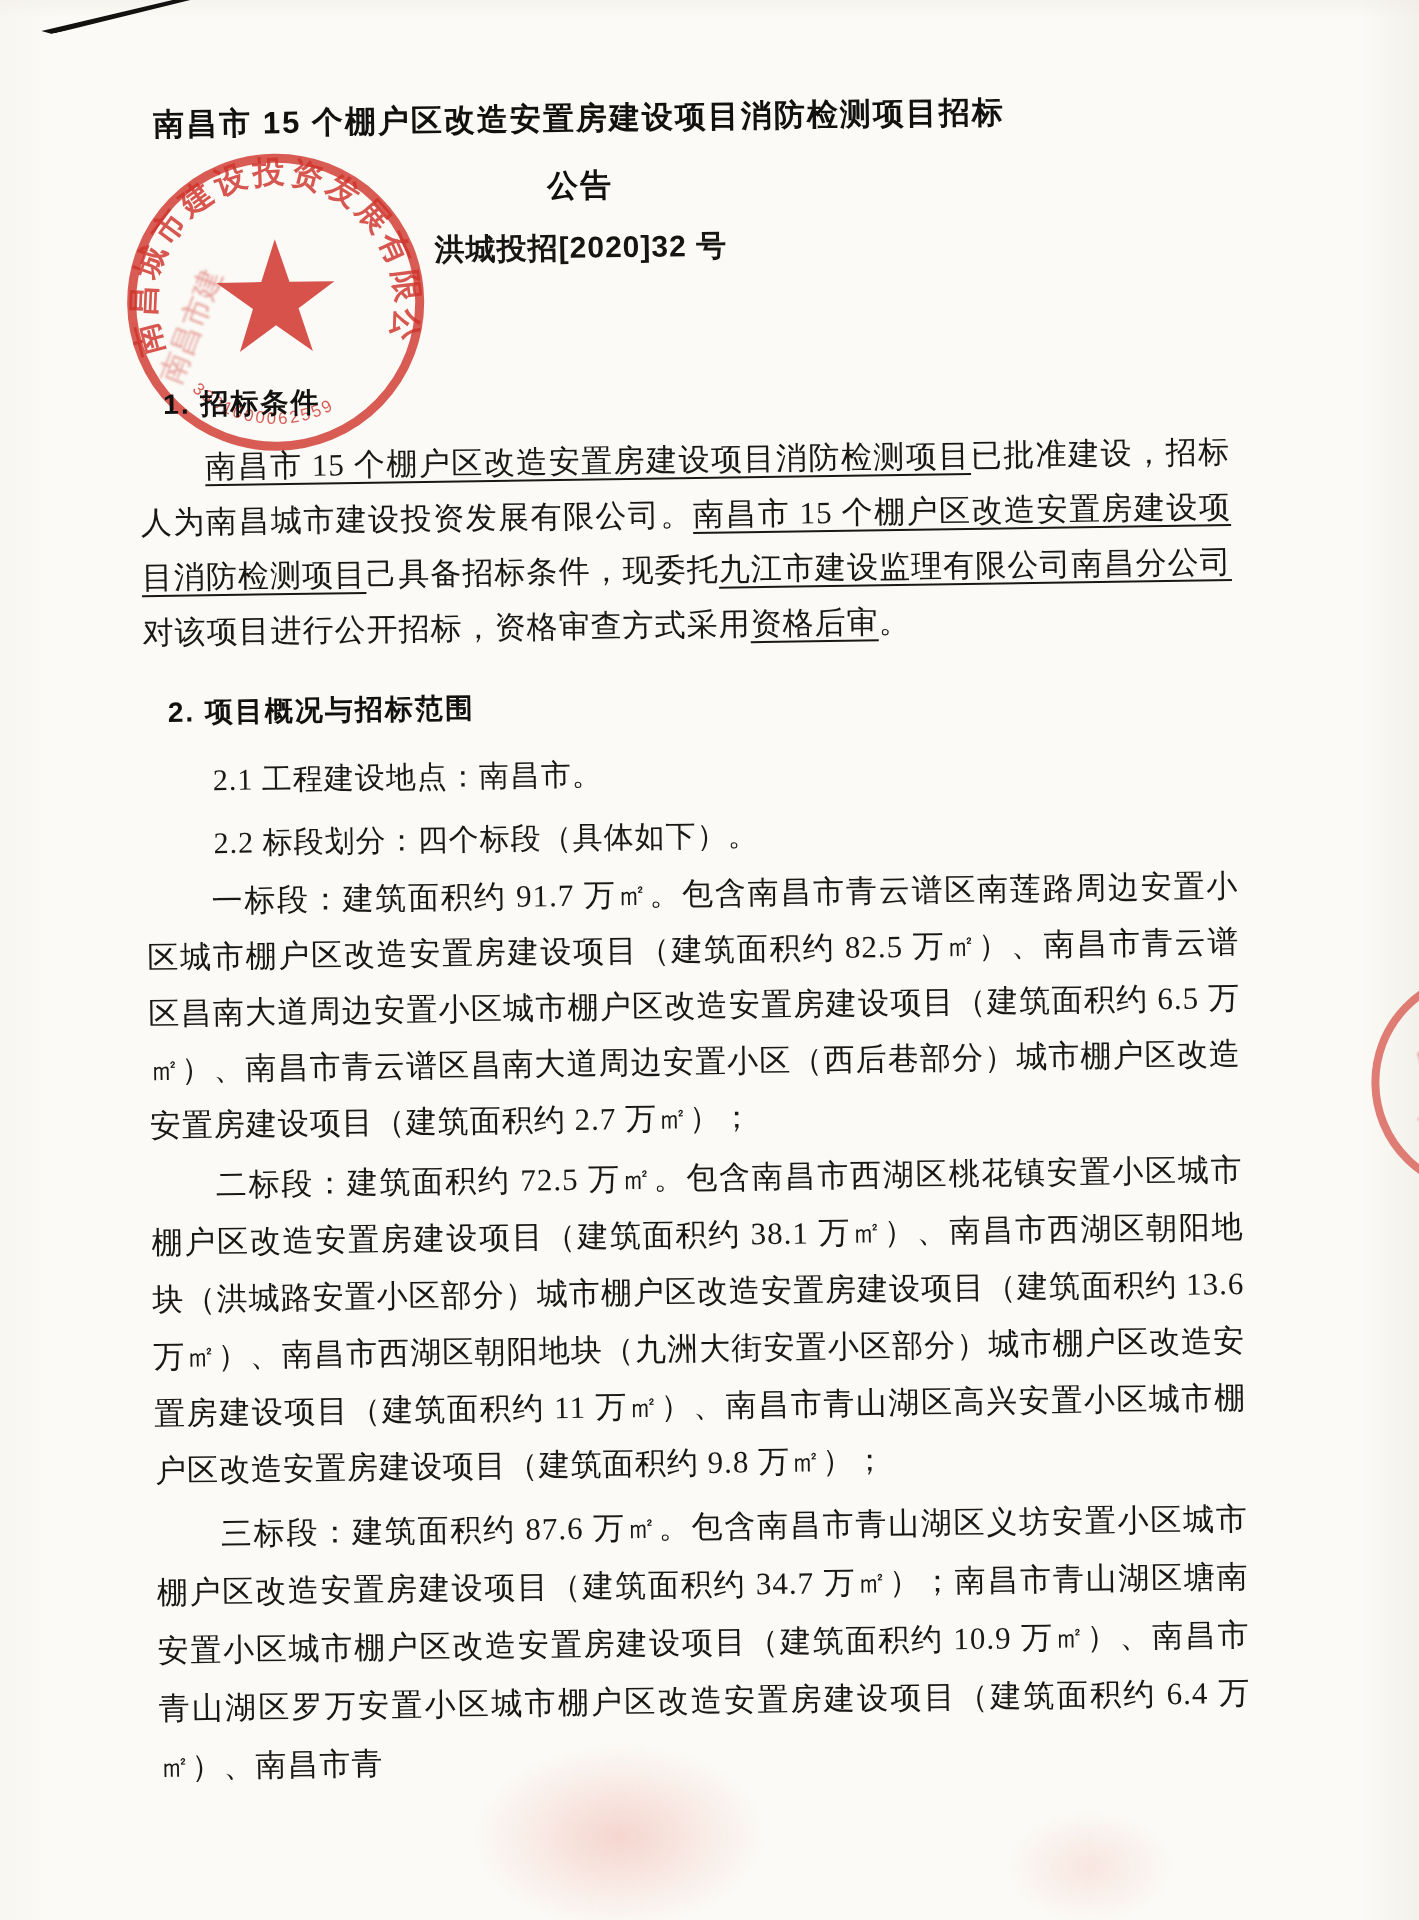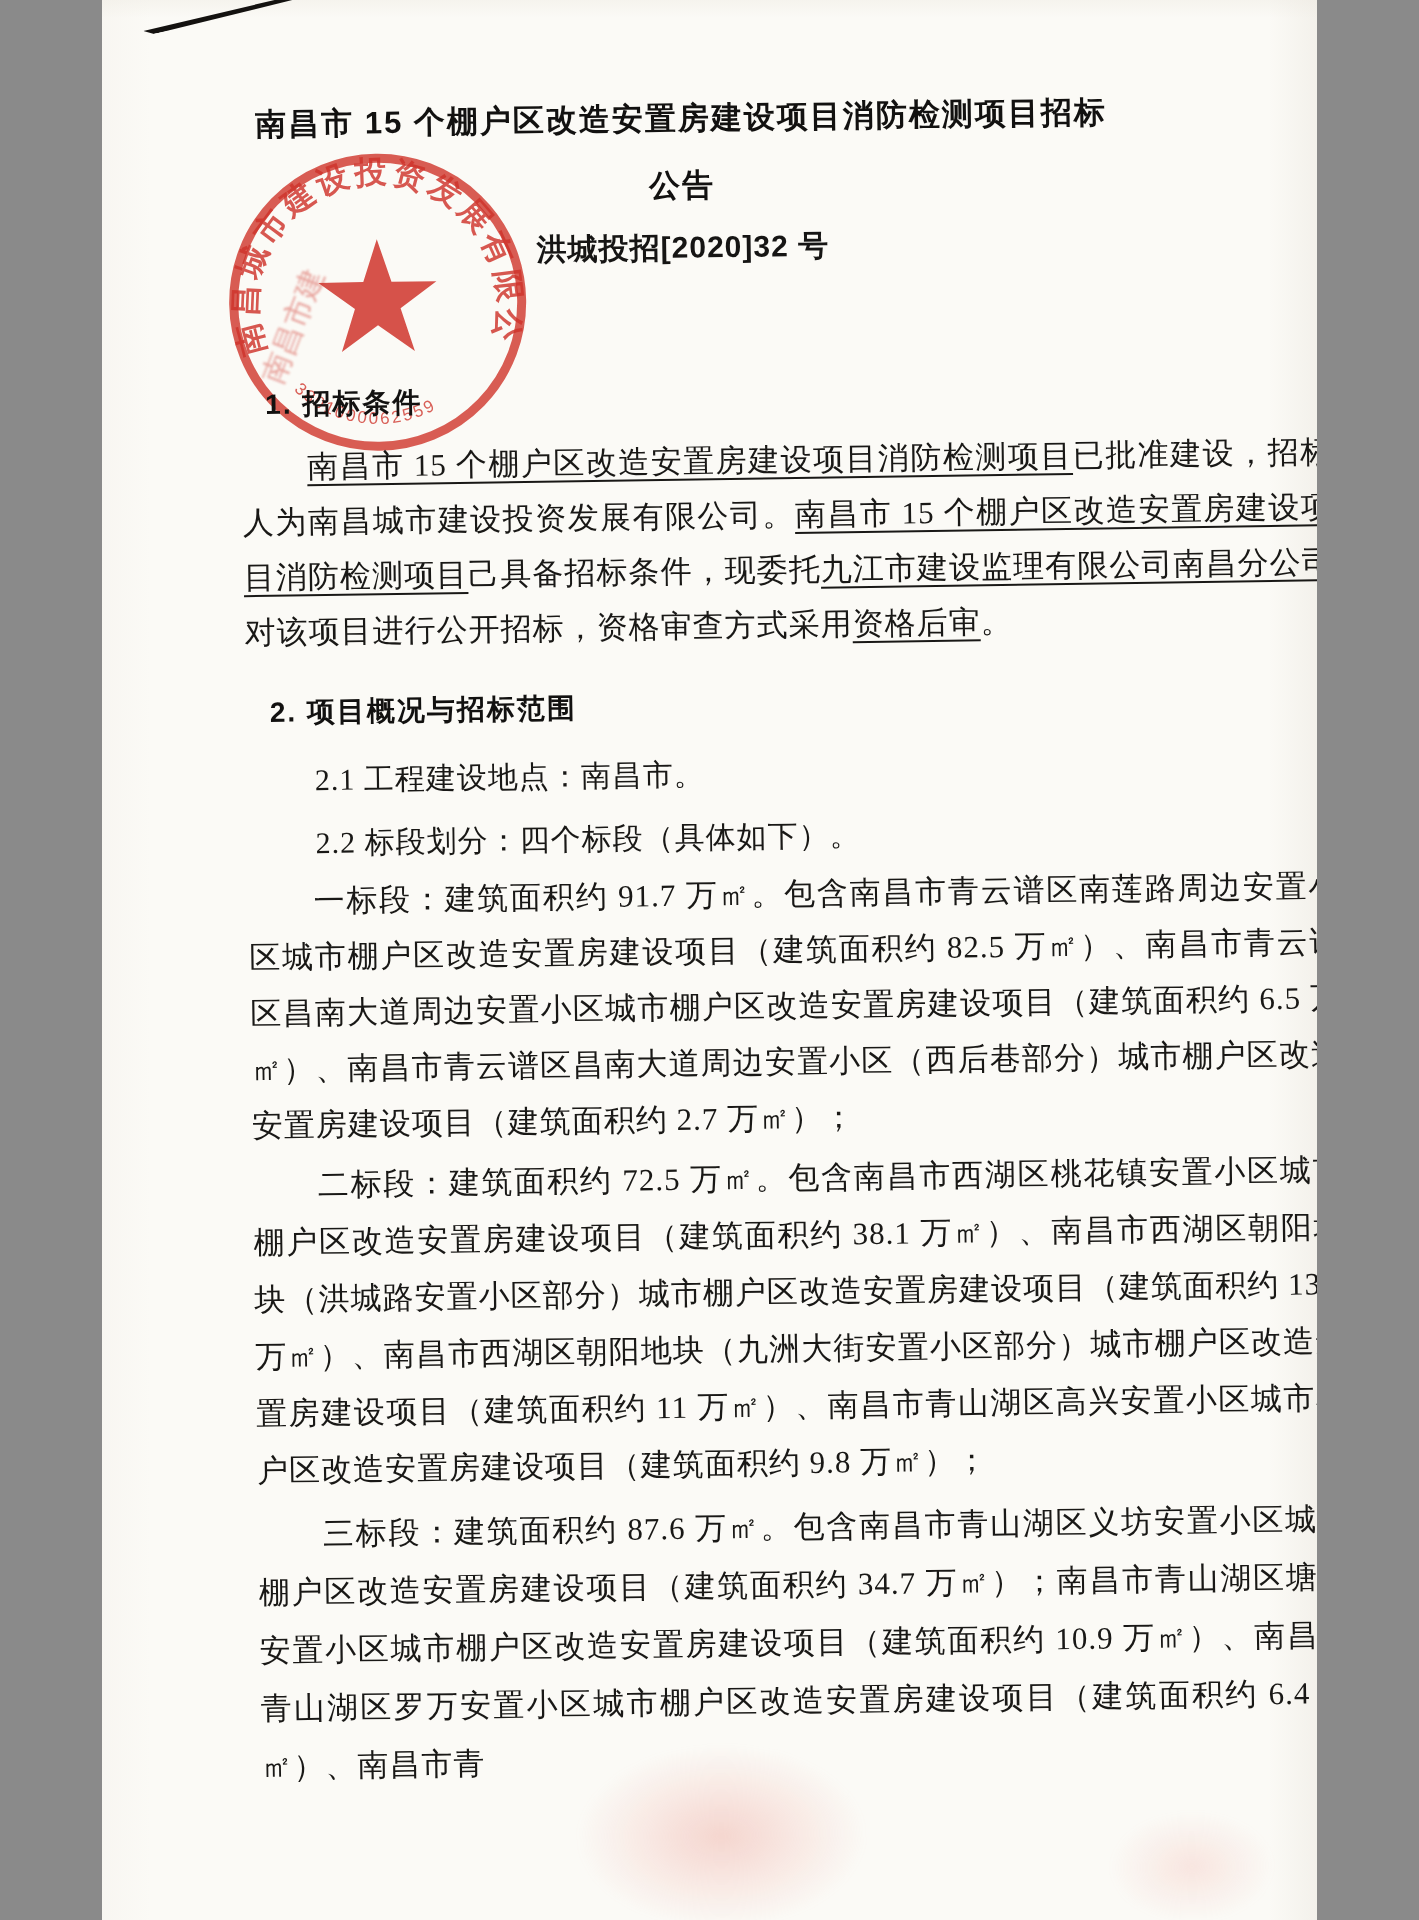--- a/index.html
+++ b/index.html
@@ -1,17 +1,17 @@
 <!DOCTYPE html>
 <html><head>
 <meta charset="utf-8">
 <style>
   html,body{margin:0;padding:0;background:#8a8a8a;}
   .page{
-    position:relative;width:1215px;height:1920px;margin:0 auto;
+    position:relative;width:1419px;height:1920px;margin:0 auto;
     background:
       linear-gradient(180deg, rgba(235,231,222,.35) 0px, rgba(255,255,255,0) 18px),
       linear-gradient(90deg, rgba(240,236,228,.25) 0%, rgba(255,255,255,0) 4%, rgba(255,255,255,0) 96%, rgba(225,220,210,.3) 100%),
       #fbfaf6;
     overflow:hidden;
     font-family:"Liberation Serif","DejaVu Serif",serif;
     color:#161514;
   }
   .content{position:absolute;left:0;top:0;width:1419px;height:1920px;
     transform:rotate(-0.85deg);transform-origin:700px 860px;}

